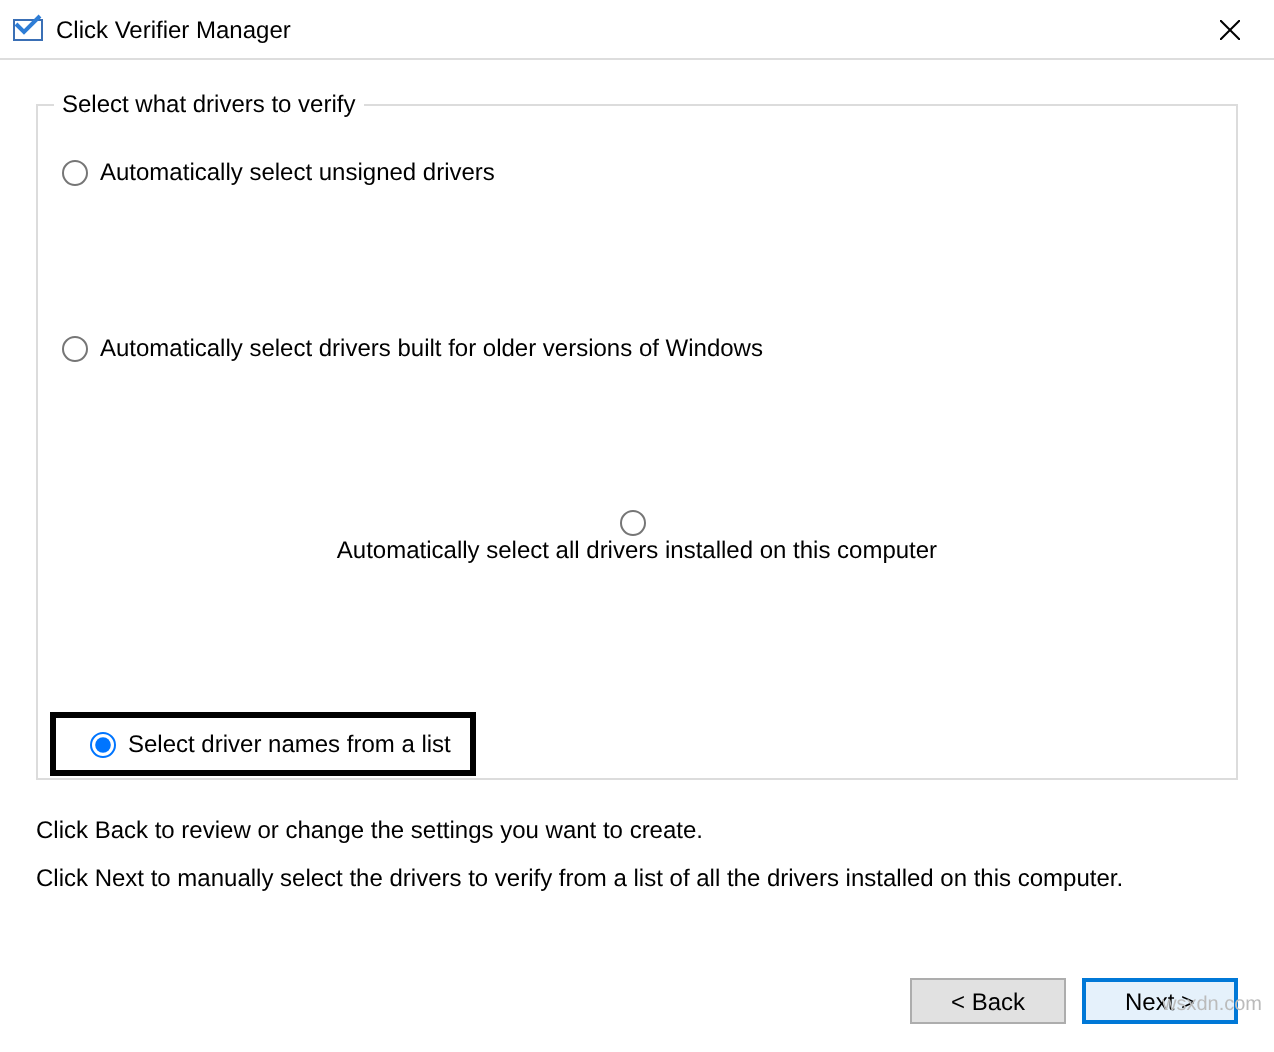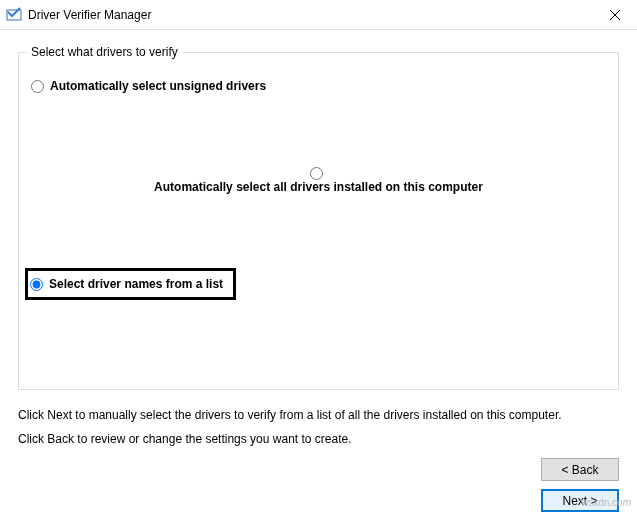--- a/index.html
+++ b/index.html
@@ -72,44 +72,42 @@
     .radio-row.spaced-3 { margin-top: 70px; flex-direction: column; }
     .radio-row.spaced-4 { margin-top: 70px; }
     .radio-row input[type="radio"] {
       width: 13px;
       height: 13px;
       margin: 0 6px 0 2px;
     }
     .radio-row label {
       color: #000;
       cursor: default;
-      font-weight: bold;
     }
     .highlight-box {
       border: 3px solid #000;
       display: inline-flex;
       align-items: center;
-      padding: 6px 10px 6px 0;
+      padding: 6px 10px 6px 15px;
       margin-left: -4px;
     }
     .helptext {
       margin-top: 16px;
       color: #000;
       line-height: 1.5;
     }
     .helptext p {
       margin: 6px 0;
     }
     .button-bar {
       position: absolute;
       bottom: 14px;
       right: 18px;
       display: flex;
       gap: 8px;
-      flex-direction: column;
     }
     .btn {
       min-width: 78px;
       height: 23px;
       border: 1px solid #adadad;
       background: #e1e1e1;
       display: flex;
       align-items: center;
       justify-content: center;
       cursor: default;
@@ -131,56 +129,60 @@
 </head>
 <body>
 
 <div class="titlebar">
   <span class="app-icon">
     <svg width="16" height="16" viewBox="0 0 16 16">
       <rect x="1" y="3" width="14" height="10" fill="#fff" stroke="#3a6fb5" stroke-width="1"></rect>
       <path d="M2 5 L6 9 L14 1" stroke="#2e7dd6" stroke-width="2" fill="none"></path>
     </svg>
   </span>
-  <span class="title-text">Driver Verifier Manager</span>
+  <span class="title-text">Click Verifier Manager</span>
   <div class="close-btn">
     <svg width="10" height="10" viewBox="0 0 10 10">
       <line x1="0" y1="0" x2="10" y2="10" stroke="#000" stroke-width="1"></line>
       <line x1="10" y1="0" x2="0" y2="10" stroke="#000" stroke-width="1"></line>
     </svg>
   </div>
 </div>
 
 <div class="content">
 
   <div class="groupbox">
     <span class="group-legend">Select what drivers to verify</span>
 
     <div class="radio-row spaced-1">
       <input type="radio" name="drvsel" style="">
       <label>Automatically select unsigned drivers</label>
     </div>
 
+    <div class="radio-row spaced-2">
+      <input type="radio" name="drvsel" style="">
+      <label>Automatically select drivers built for older versions of Windows</label>
+    </div>
 
     <div class="radio-row spaced-3">
       <input type="radio" name="drvsel" style="">
       <label>Automatically select all drivers installed on this computer</label>
     </div>
 
     <div class="radio-row spaced-4">
       <span class="highlight-box">
         <input type="radio" name="drvsel" checked="" style="">
         <label>Select driver names from a list</label>
       </span>
     </div>
   </div>
 
   <div class="helptext">
+    <p>Click Back to review or change the settings you want to create.</p>
     <p>Click Next to manually select the drivers to verify from a list of all the drivers installed on this computer.</p>
-    <p>Click Back to review or change the settings you want to create.</p>
   </div>
 
 </div>
 
 <div class="button-bar">
   <div class="btn">&lt; Back</div>
   <div class="btn default">Next &gt;</div>
 </div>
 
 <div class="watermark">wsxdn.com</div>

